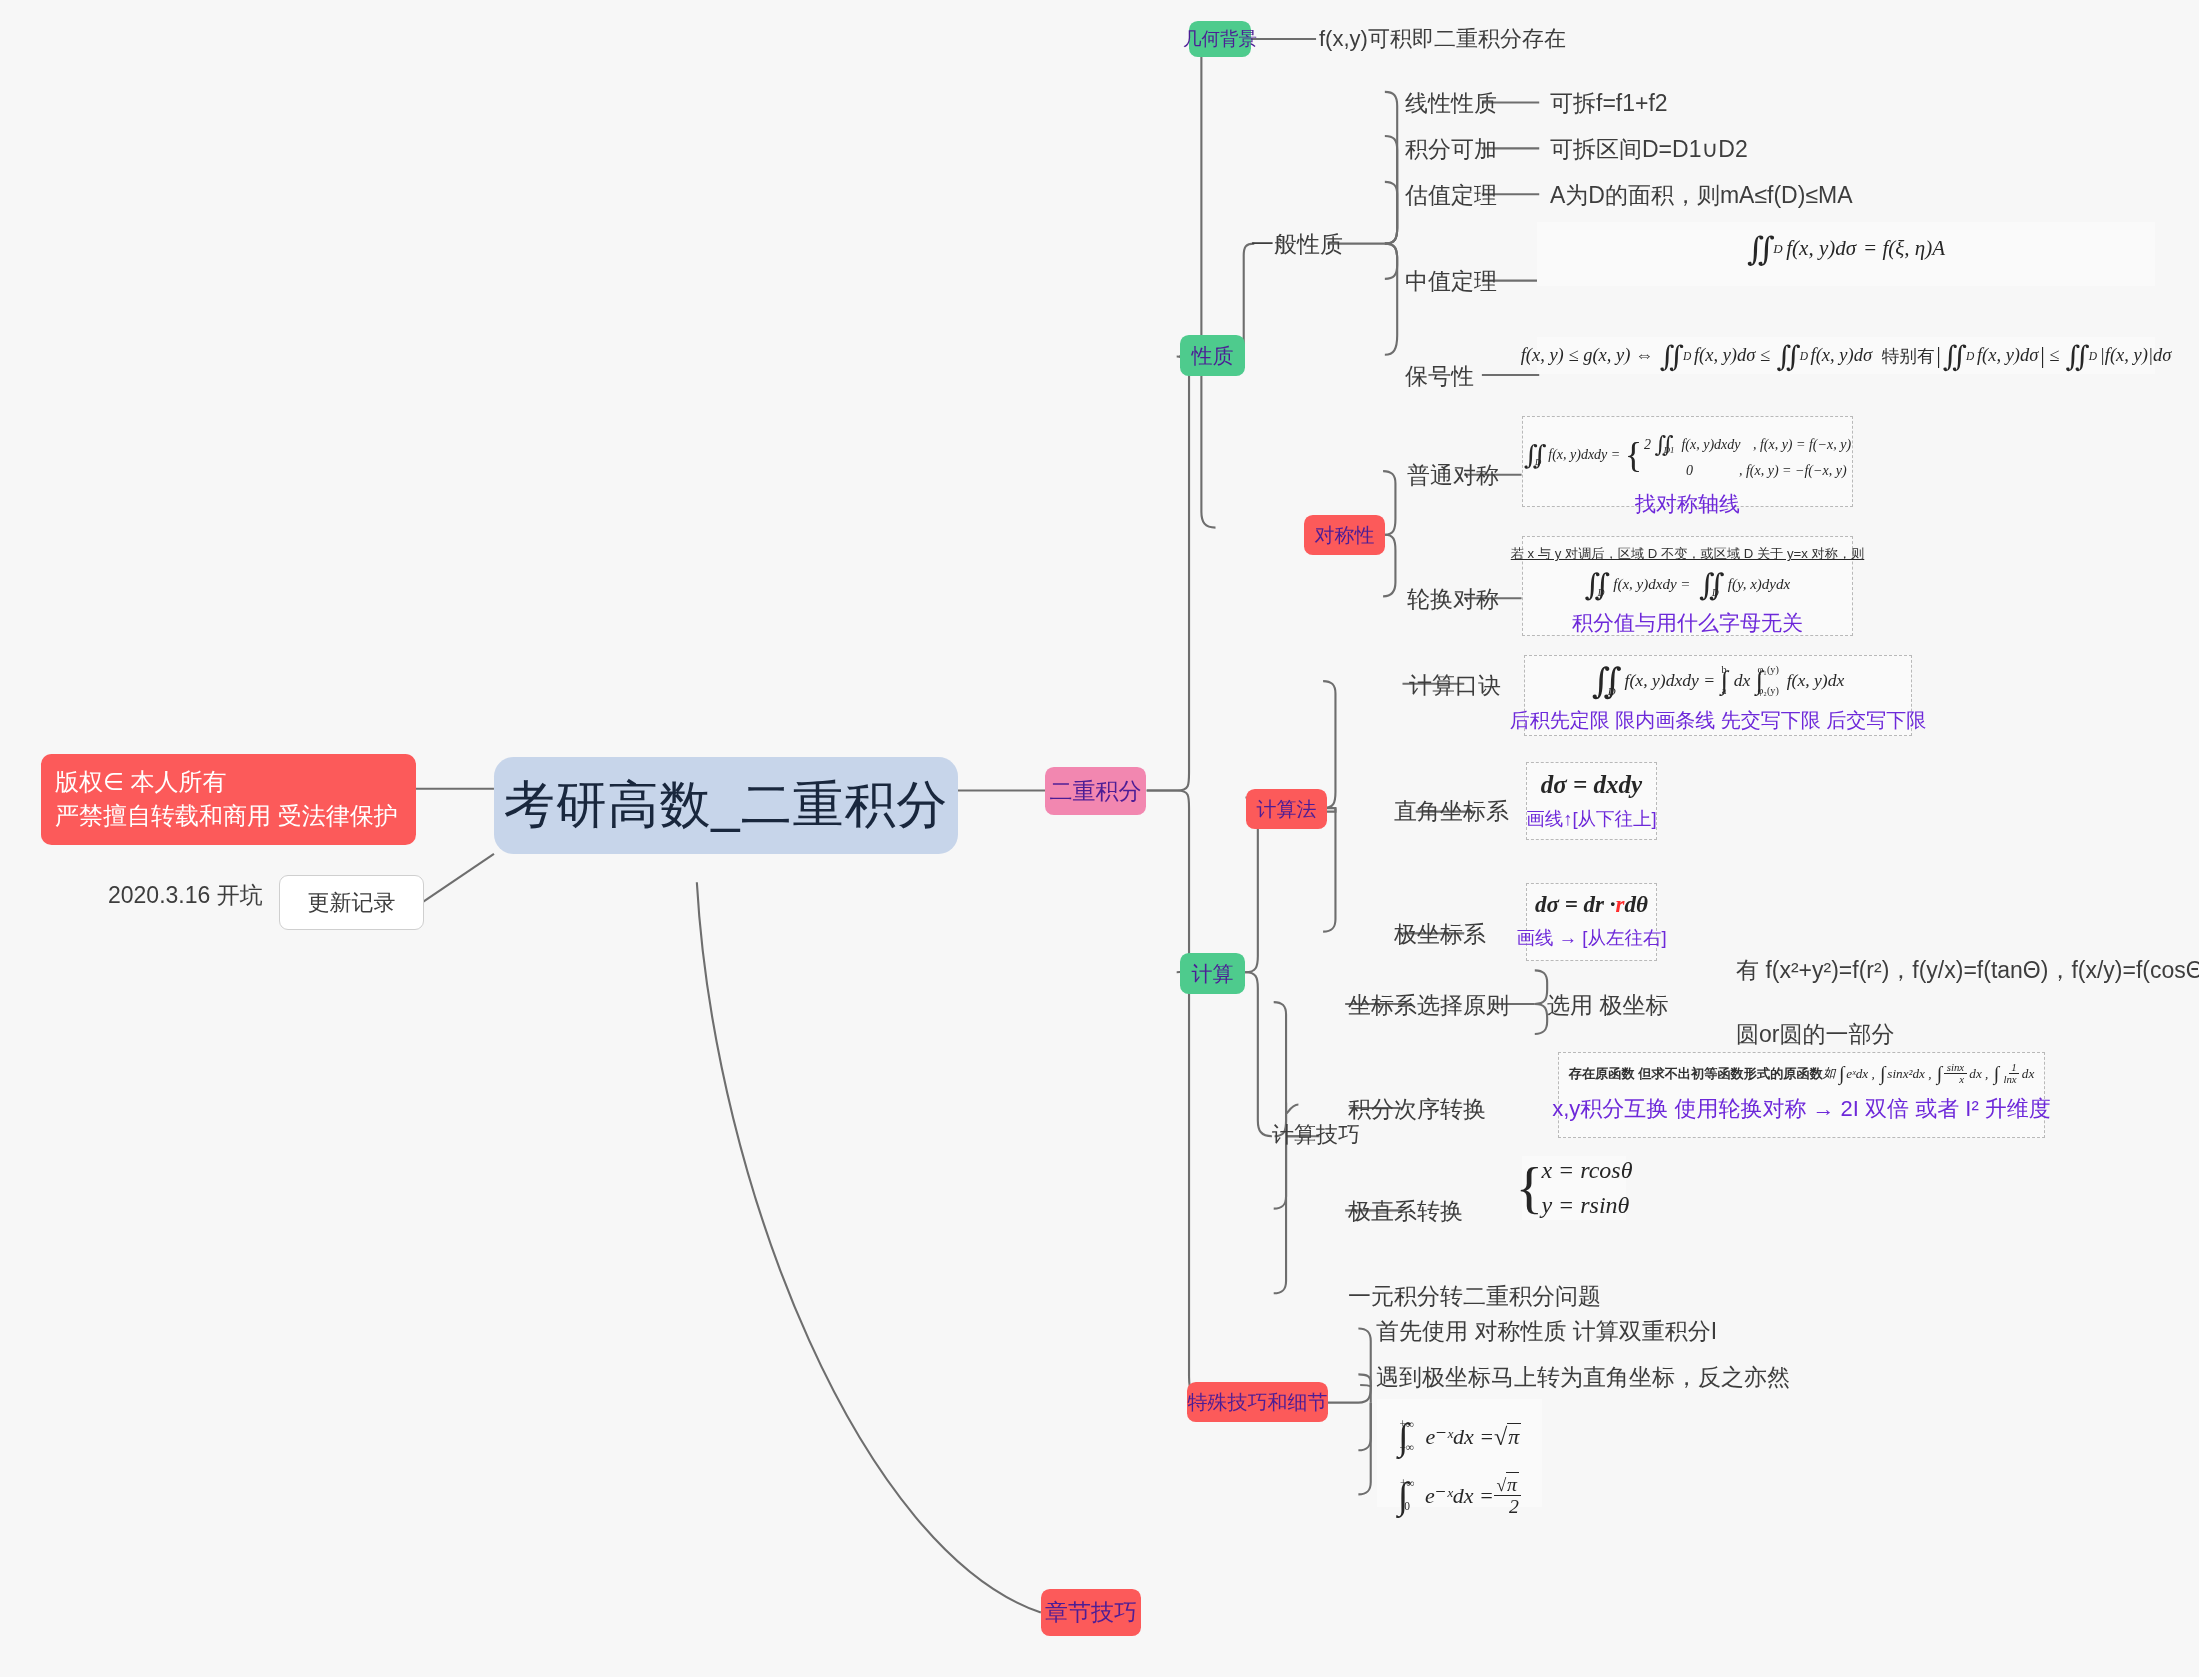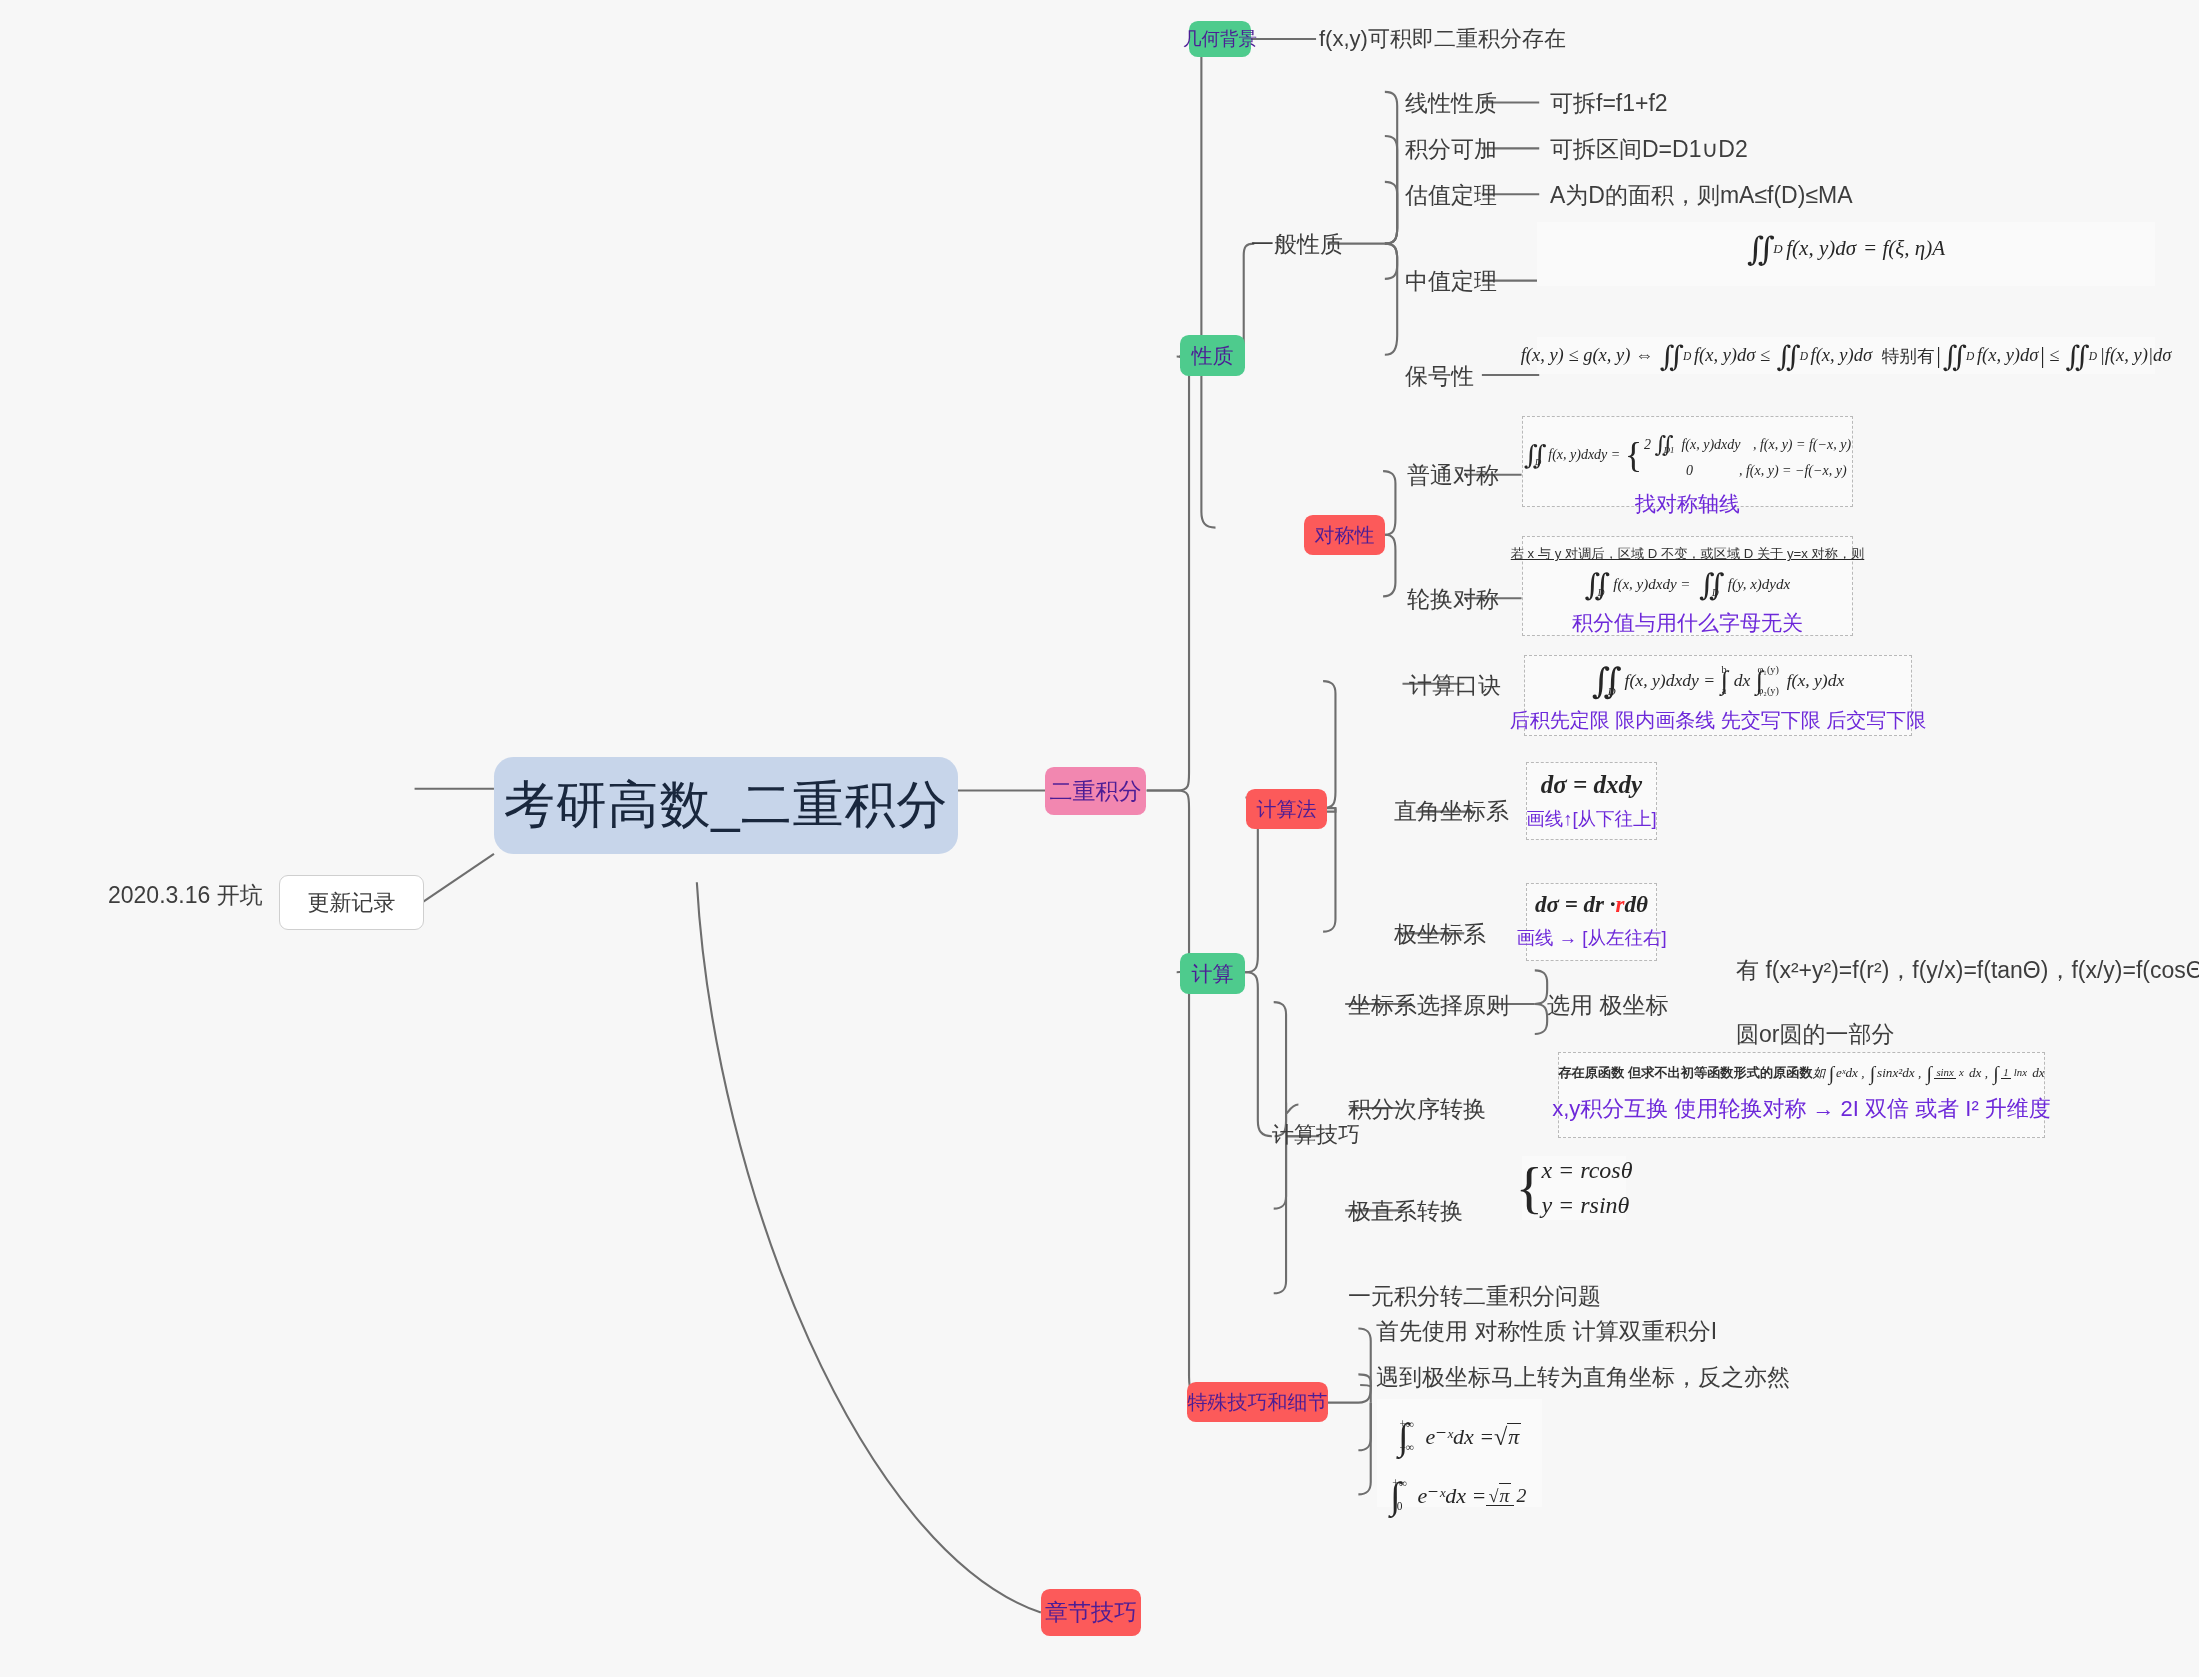--- a/index.html
+++ b/index.html
@@ -82,21 +82,21 @@
   .fcn{font-family:"Liberation Sans","DejaVu Sans",sans-serif;font-style:normal;color:#303030;}
   .cap{
     font-family:"Liberation Sans","DejaVu Sans",sans-serif;
     color:#6d28d9;font-style:normal;white-space:nowrap;
     display:flex;align-items:center;justify-content:center;
   }
   .sub{font-size:.62em;vertical-align:-0.45em;font-style:italic;}
   .dint{font-size:1.55em;letter-spacing:-0.22em;margin-right:.18em;display:inline-block;font-style:italic;}
   .sint{font-size:1.5em;display:inline-block;font-style:italic;}
   .red{color:#ff2d2d;}
-  .frac{display:inline-flex;flex-direction:row;align-items:flex-start;vertical-align:middle;line-height:1.05;font-size:.82em;}
+  .frac{display:inline-flex;flex-direction:column;align-items:flex-end;vertical-align:middle;line-height:1.05;font-size:.82em;}
   .frac .num{border-bottom:0.9px solid #262626;padding:0 2.6px;}
   .frac .den{padding:0 2.6px;}
   .intlim{display:inline-flex;flex-direction:column;align-items:center;justify-content:center;vertical-align:middle;line-height:1;font-size:.58em;}
   .brace{font-size:2.6em;line-height:.72;display:inline-block;font-style:normal;}
   .stack{display:inline-flex;flex-direction:column;justify-content:center;line-height:1.45;vertical-align:middle;}
   .radic{border-top:0.9px solid #262626;padding:0 1.8px 0 0.9px;}
 </style>
 </head>
 <body>
 
@@ -169,20 +169,24 @@
       <path d="M 1348,1102 C 1348,1200 1348,1480 1348,1560 C 1348,1578 1352,1588 1366,1588"></path>
 
       <path d="M 1505,1590 L 1540,1590 C 1552,1590 1554,1584 1554,1572 L 1554,1520 C 1554,1510 1550,1506 1540,1506"></path>
       <path d="M 1554,1590 L 1554,1570 C 1554,1570 1554,1572 1554,1572 L 1554,1572 C 1554,1572 1552,1570 1542,1570"></path>
       <path d="M 1554,1572 L 1554,1568 C 1554,1560 1550,1558 1540,1558"></path>
       <path d="M 1554,1590 C 1554,1600 1554,1620 1554,1630 C 1554,1640 1550,1644 1540,1644"></path>
       <path d="M 1554,1590 C 1554,1610 1554,1670 1554,1680 C 1554,1690 1550,1694 1540,1694"></path>
     </g>
   </svg>
 
+  <div class="node banner" style="left:41px;top:754px;width:375px;">
+    <div>版权∈ 本人所有</div>
+    <div>严禁擅自转载和商用 受法律保护</div>
+  </div>
 
   <div class="node plain" style="left:108px;top:882px;font-size:23px;">2020.3.16 开坑</div>
 
   <div class="node outline-box" style="left:279px;top:875px;width:145px;height:55px;border-radius:9px;">更新记录</div>
 
   <div class="node root" style="left:494px;top:757px;width:464px;height:97px;">考研高数_二重积分</div>
 
   <div class="node pill pill-pink" style="left:1045px;top:767px;width:101px;height:48px;font-size:23px;">二重积分</div>
 
   <div class="node pill pill-red" style="left:1041px;top:1589px;width:100px;height:47px;font-size:23px;">章节技巧</div>

